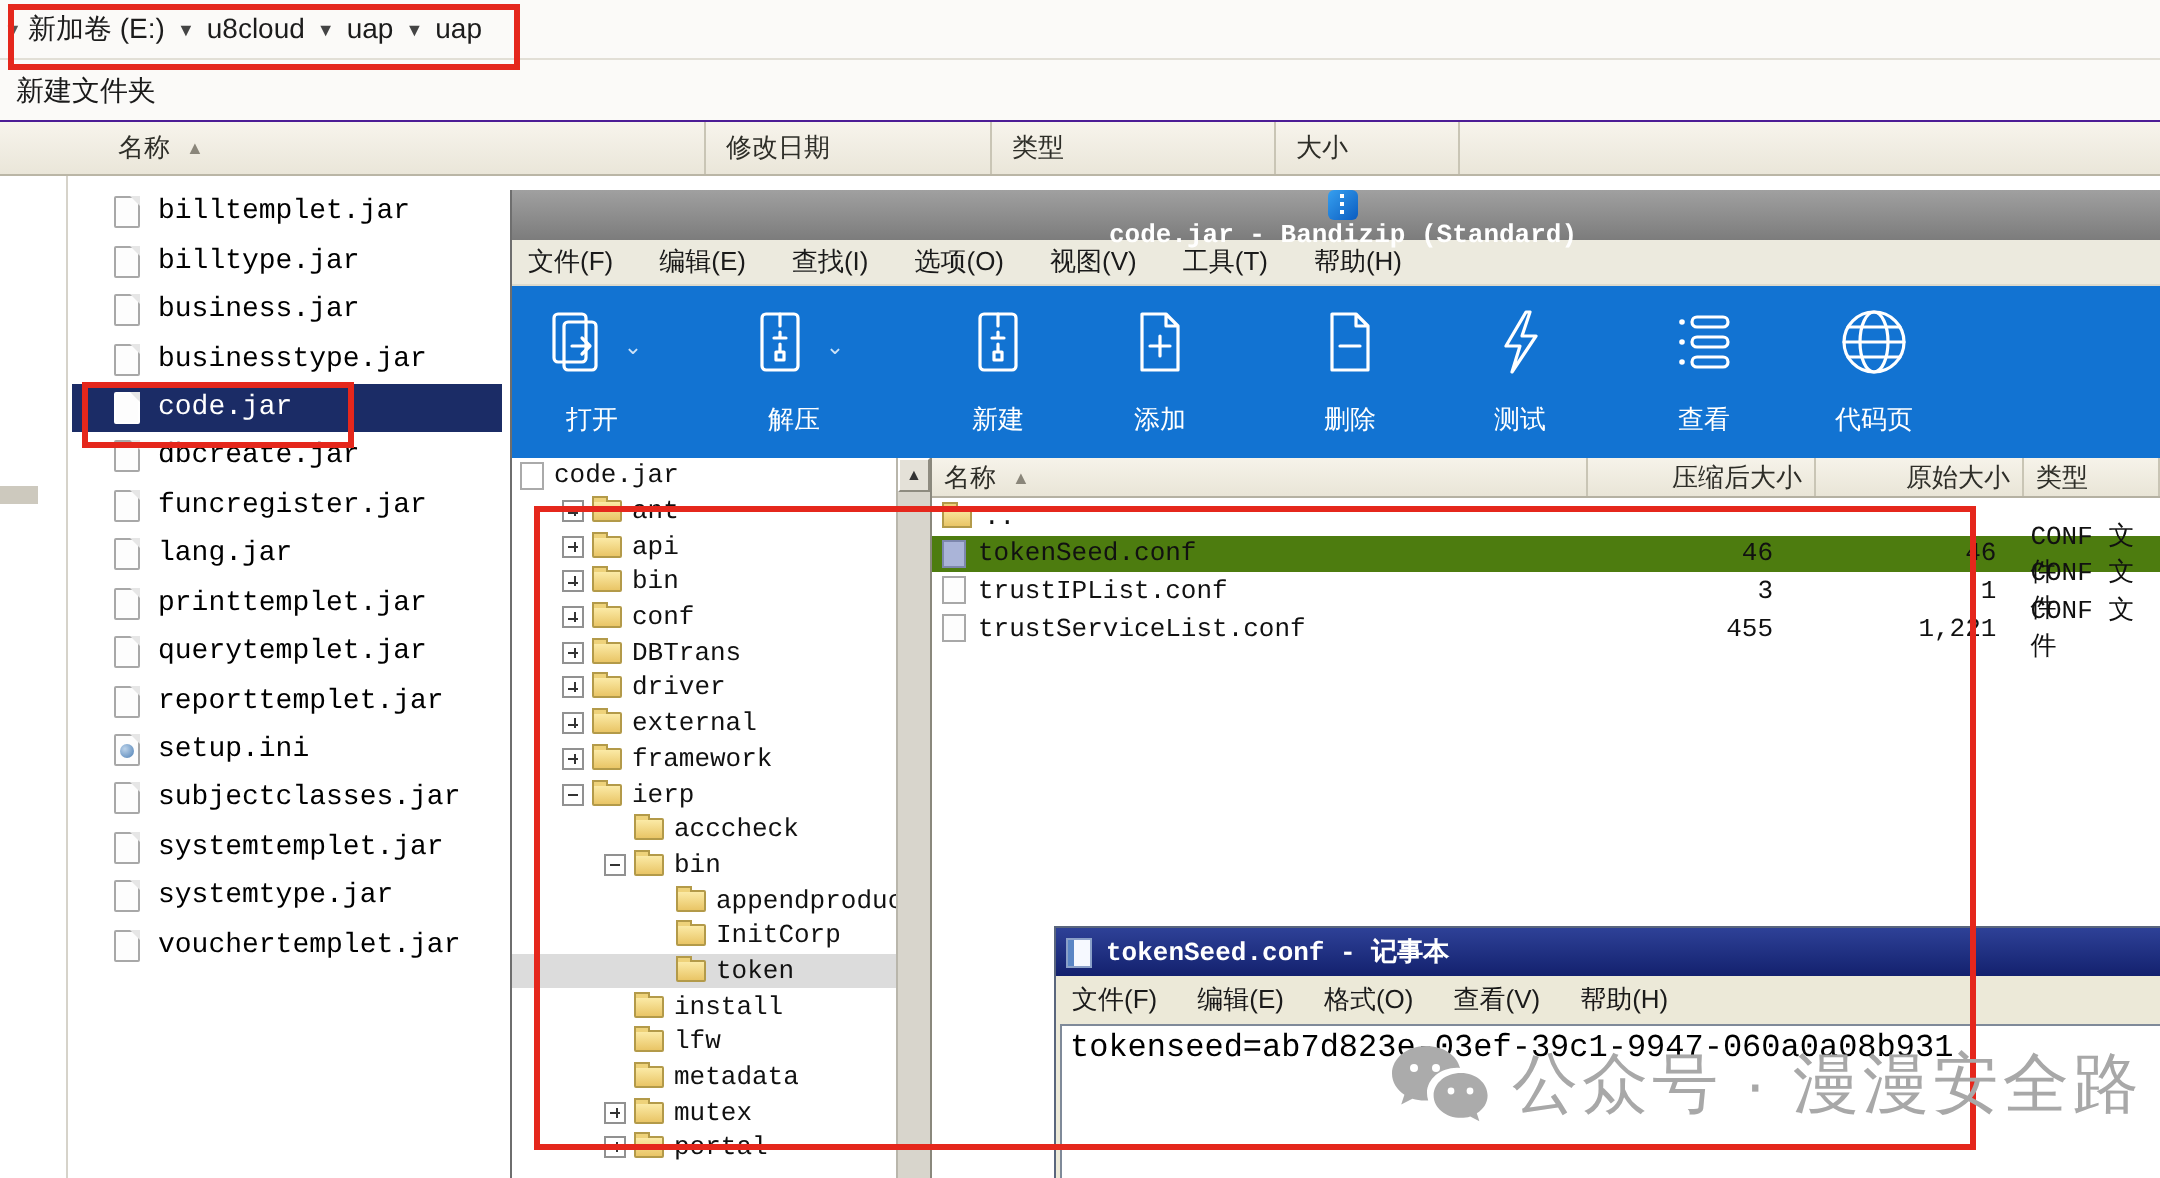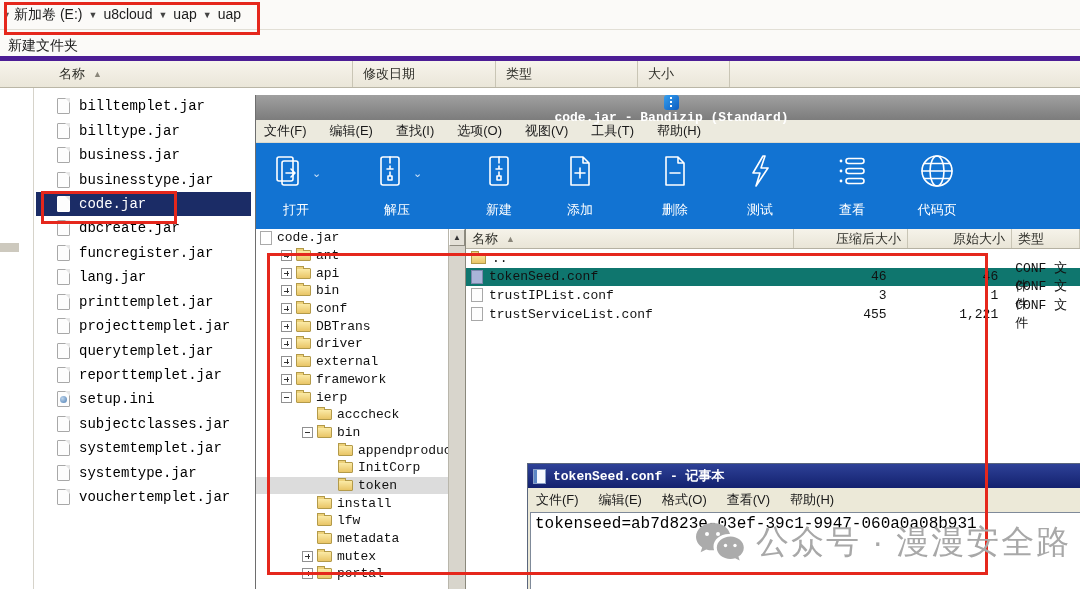--- a/index.html
+++ b/index.html
@@ -6,21 +6,21 @@
   html,body { width:1080px; height:589px; overflow:hidden; }
   body { font-family:"Liberation Sans", sans-serif; background:#fff; position:relative; }
   .mono { font-family:"Liberation Mono","DejaVu Sans Mono",monospace; }
 
   
   #explorer { position:absolute; inset:0; background:#fff; }
   .crumb-bar { position:absolute; left:0; top:0; width:1080px; height:30px; background:#fbfaf8; border-bottom:1px solid #e2dfd6; }
   .crumb-caret { position:absolute; left:2px; top:10px; font-size:9px; color:#555; }
   .crumb-text { position:absolute; left:14px; top:6px; font-size:14px; color:#1c1c1c; white-space:nowrap; }
   .crumb-sep { font-size:9px; color:#444; padding:0 6px; vertical-align:1px; }
-  .nf-bar { position:absolute; left:0; top:30px; width:1080px; height:31px; background:#fbfaf8; border-bottom:5px solid #4c1d95; }
+  .nf-bar { position:absolute; left:0; top:30px; width:1080px; height:31px; background:#fbfaf8; border-bottom:1px solid #4c1d95; }
   .nf-label { position:absolute; left:8px; top:7px; font-size:14px; color:#1a1a1a; }
   .hdr-row { position:absolute; left:0; top:61px; width:1080px; height:27px; background:linear-gradient(#f7f4ec,#eae6d9); border-bottom:1px solid #bab6a6; display:flex; }
   .hdr-cell { height:100%; border-right:1px solid #c9c5b5; font-size:13px; color:#2e2e28; display:flex; align-items:center; }
   .hdr-sort { font-size:9px; color:#8a867a; margin-left:8px; }
   .nav-line { position:absolute; left:33px; top:88px; width:1px; height:501px; background:#d6d3ca; }
   .nav-blob { position:absolute; left:0; top:243px; width:19px; height:9px; background:#cdc9be; }
   #file-list { position:absolute; left:36px; top:94px; width:215px; }
   .file-row { height:24.45px; display:flex; align-items:center; font-size:14px; color:#000000; }
   .file-row .name { margin-left:9px; white-space:nowrap; }
   .file-row.sel { background:#1b2c66; color:#fff; }
@@ -52,21 +52,21 @@
   .exp-space { width:15px; flex:none; }
   .folder-icon { width:15px; height:11px; background:linear-gradient(#fbeaa6,#e9c566); border:1px solid #b39a49; border-radius:1px; position:relative; flex:none; margin-right:5px; }
   .folder-icon::before { content:""; position:absolute; left:-1px; top:-3px; width:6px; height:2px; background:#eed27a; border:1px solid #b39a49; border-bottom:none; }
   .tree-doc { width:12px; height:14px; background:#fff; border:1px solid #aaa; flex:none; margin-right:5px; position:relative; }
   #tree-scroll { width:17px; background:#d8d5cc; border-left:1px solid #b9b6ab; flex:none; position:relative; }
   .scroll-up { height:17px; background:#e4e1d8; border:1px solid; border-color:#fff #8e8b80 #8e8b80 #fff; display:flex; align-items:center; justify-content:center; font-size:8px; color:#333; }
   #archive-panel { flex:1; background:#fff; border-left:1px solid #8a887c; display:flex; flex-direction:column; }
   .arc-hdr { height:20px; background:linear-gradient(#f6f3ea,#e9e5d7); border-bottom:1px solid #b5b1a2; display:flex; flex:none; }
   .arc-hcell { border-right:1px solid #c9c5b5; font-size:13px; color:#2e2e28; display:flex; align-items:center; height:100%; }
   .arc-row { height:18.6px; display:flex; align-items:center; font-size:13px; color:#111; }
-  .arc-row.sel { background:#0f766e; }
+  .arc-row.sel { background:#4d7c0f; }
   .cell-name { display:flex; align-items:center; padding-left:5px; }
   .num { text-align:right; }
   .arc-doc { width:12px; height:14px; background:#fdfdfd; border:1px solid #a8a8a8; flex:none; margin-right:6px; position:relative; }
   .arc-doc.blue { background:#aab4d8; border-color:#7d87ad; }
   .arc-folder { width:15px; height:11px; background:linear-gradient(#fbeaa6,#e9c566); border:1px solid #b39a49; flex:none; margin-right:6px; position:relative; }
   .arc-folder::before { content:""; position:absolute; left:-1px; top:-3px; width:6px; height:2px; background:#eed27a; border:1px solid #b39a49; border-bottom:none; }
 
   
   #notepad { position:absolute; left:527px; top:463px; width:553px; height:126px; background:#ece9d8; border:1px solid #5a667d; border-right:none; border-bottom:none; }
   .np-title { height:24px; background:linear-gradient(#2e4197,#13216e); display:flex; align-items:center; }
@@ -132,24 +132,20 @@
      <span class="doc-icon"></span>
      <span class="name">funcregister.jar</span>
    </div>
       <div class="file-row mono">
      <span class="doc-icon"></span>
      <span class="name">lang.jar</span>
    </div>
       <div class="file-row mono">
      <span class="doc-icon"></span>
      <span class="name">printtemplet.jar</span>
-   </div>
-      <div class="file-row mono">
-     <span class="doc-icon"></span>
-     <span class="name">projecttemplet.jar</span>
    </div>
       <div class="file-row mono">
      <span class="doc-icon"></span>
      <span class="name">querytemplet.jar</span>
    </div>
       <div class="file-row mono">
      <span class="doc-icon"></span>
      <span class="name">reporttemplet.jar</span>
    </div>
       <div class="file-row mono">

